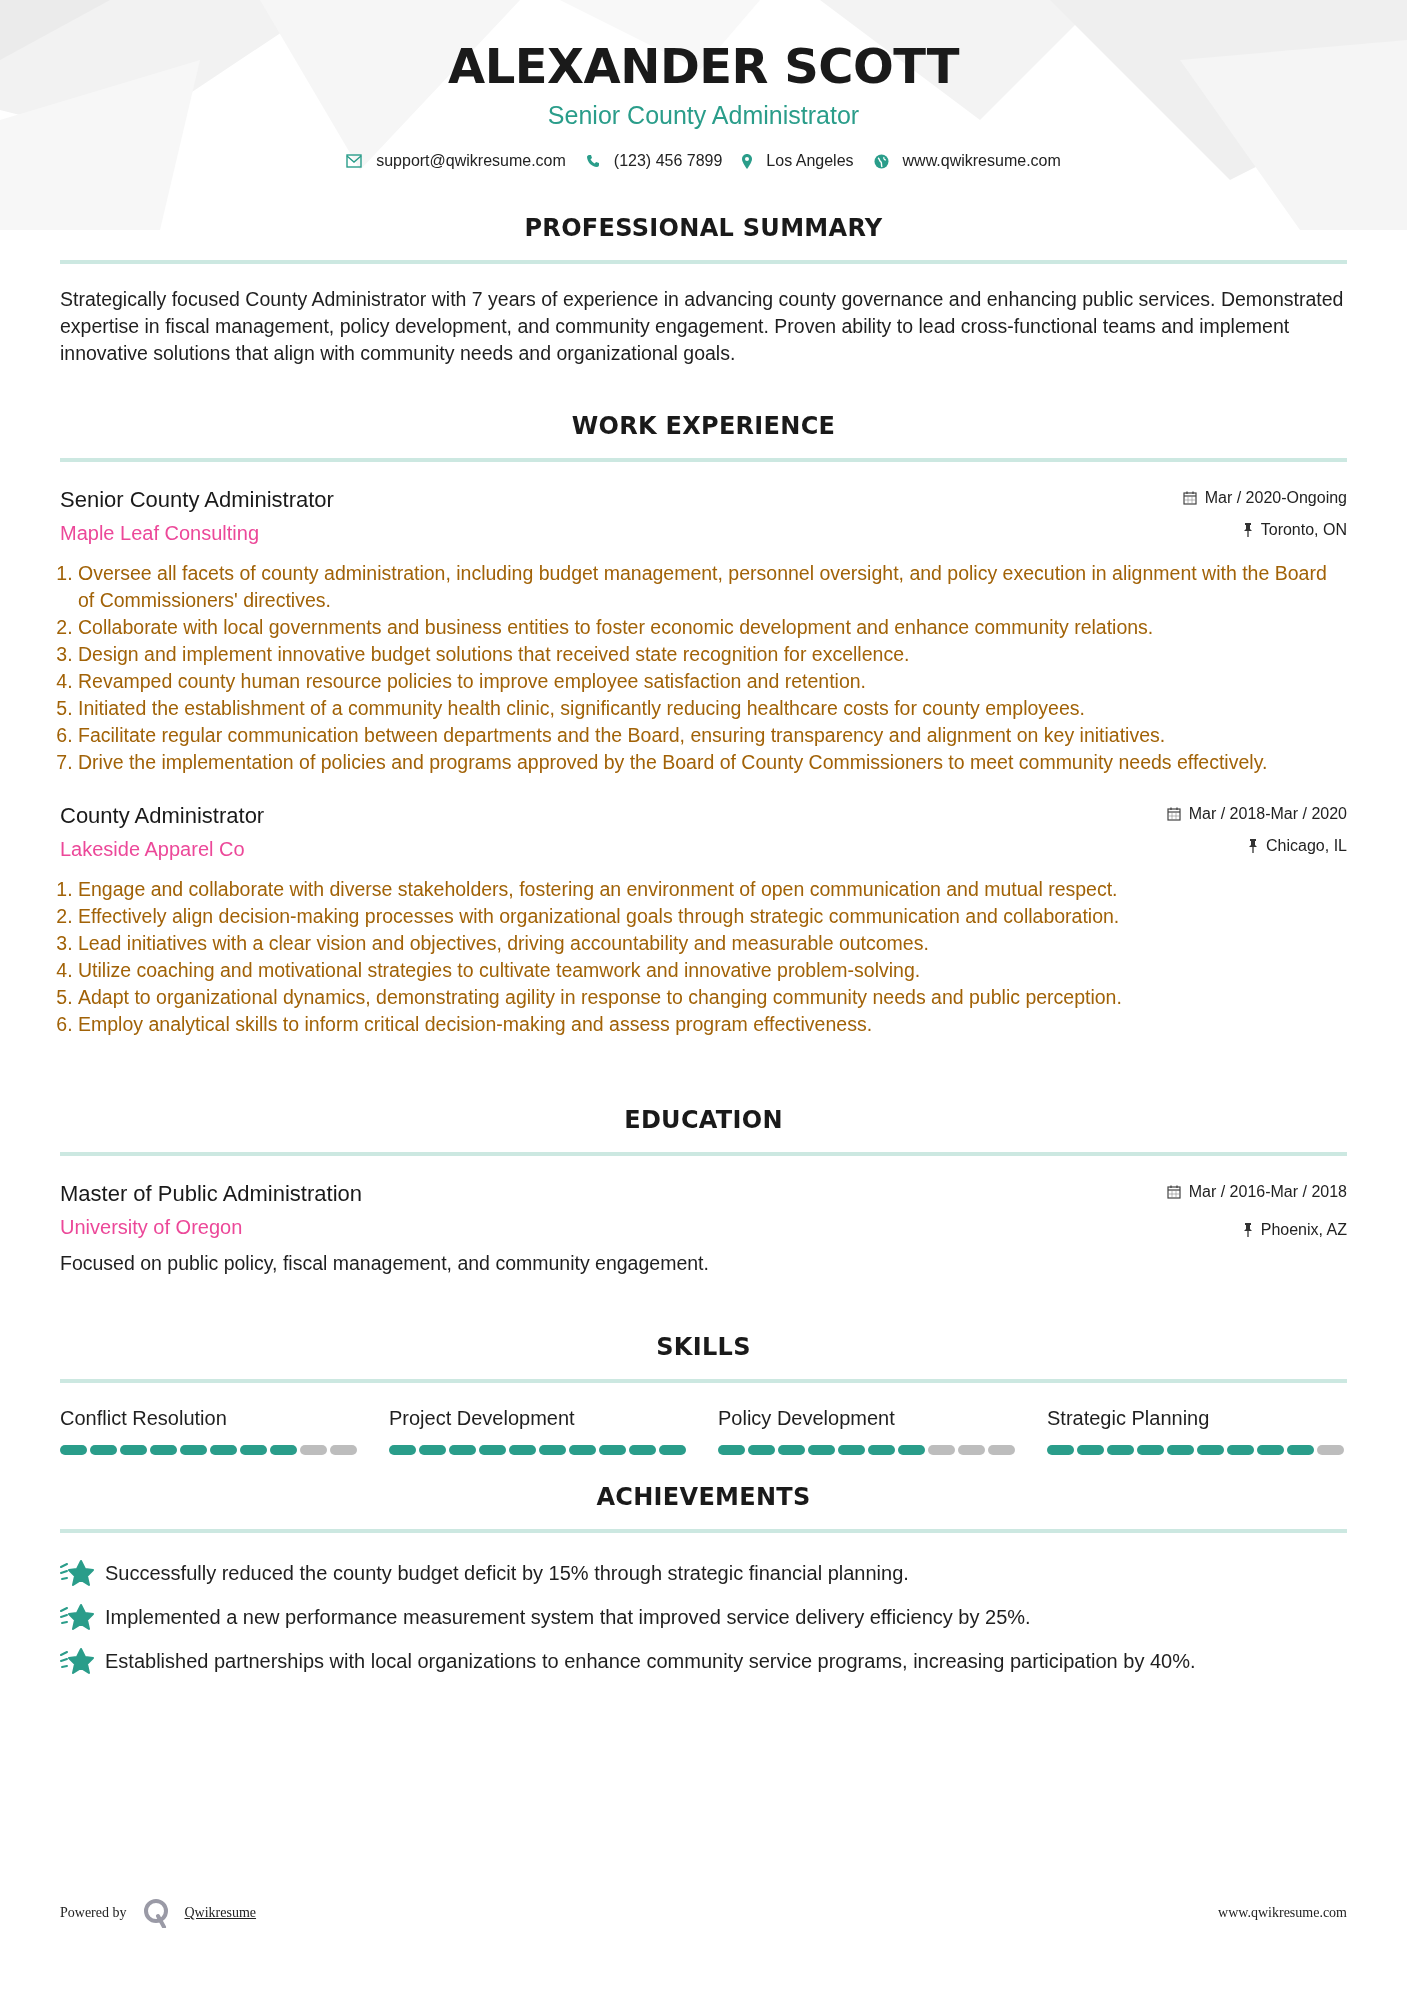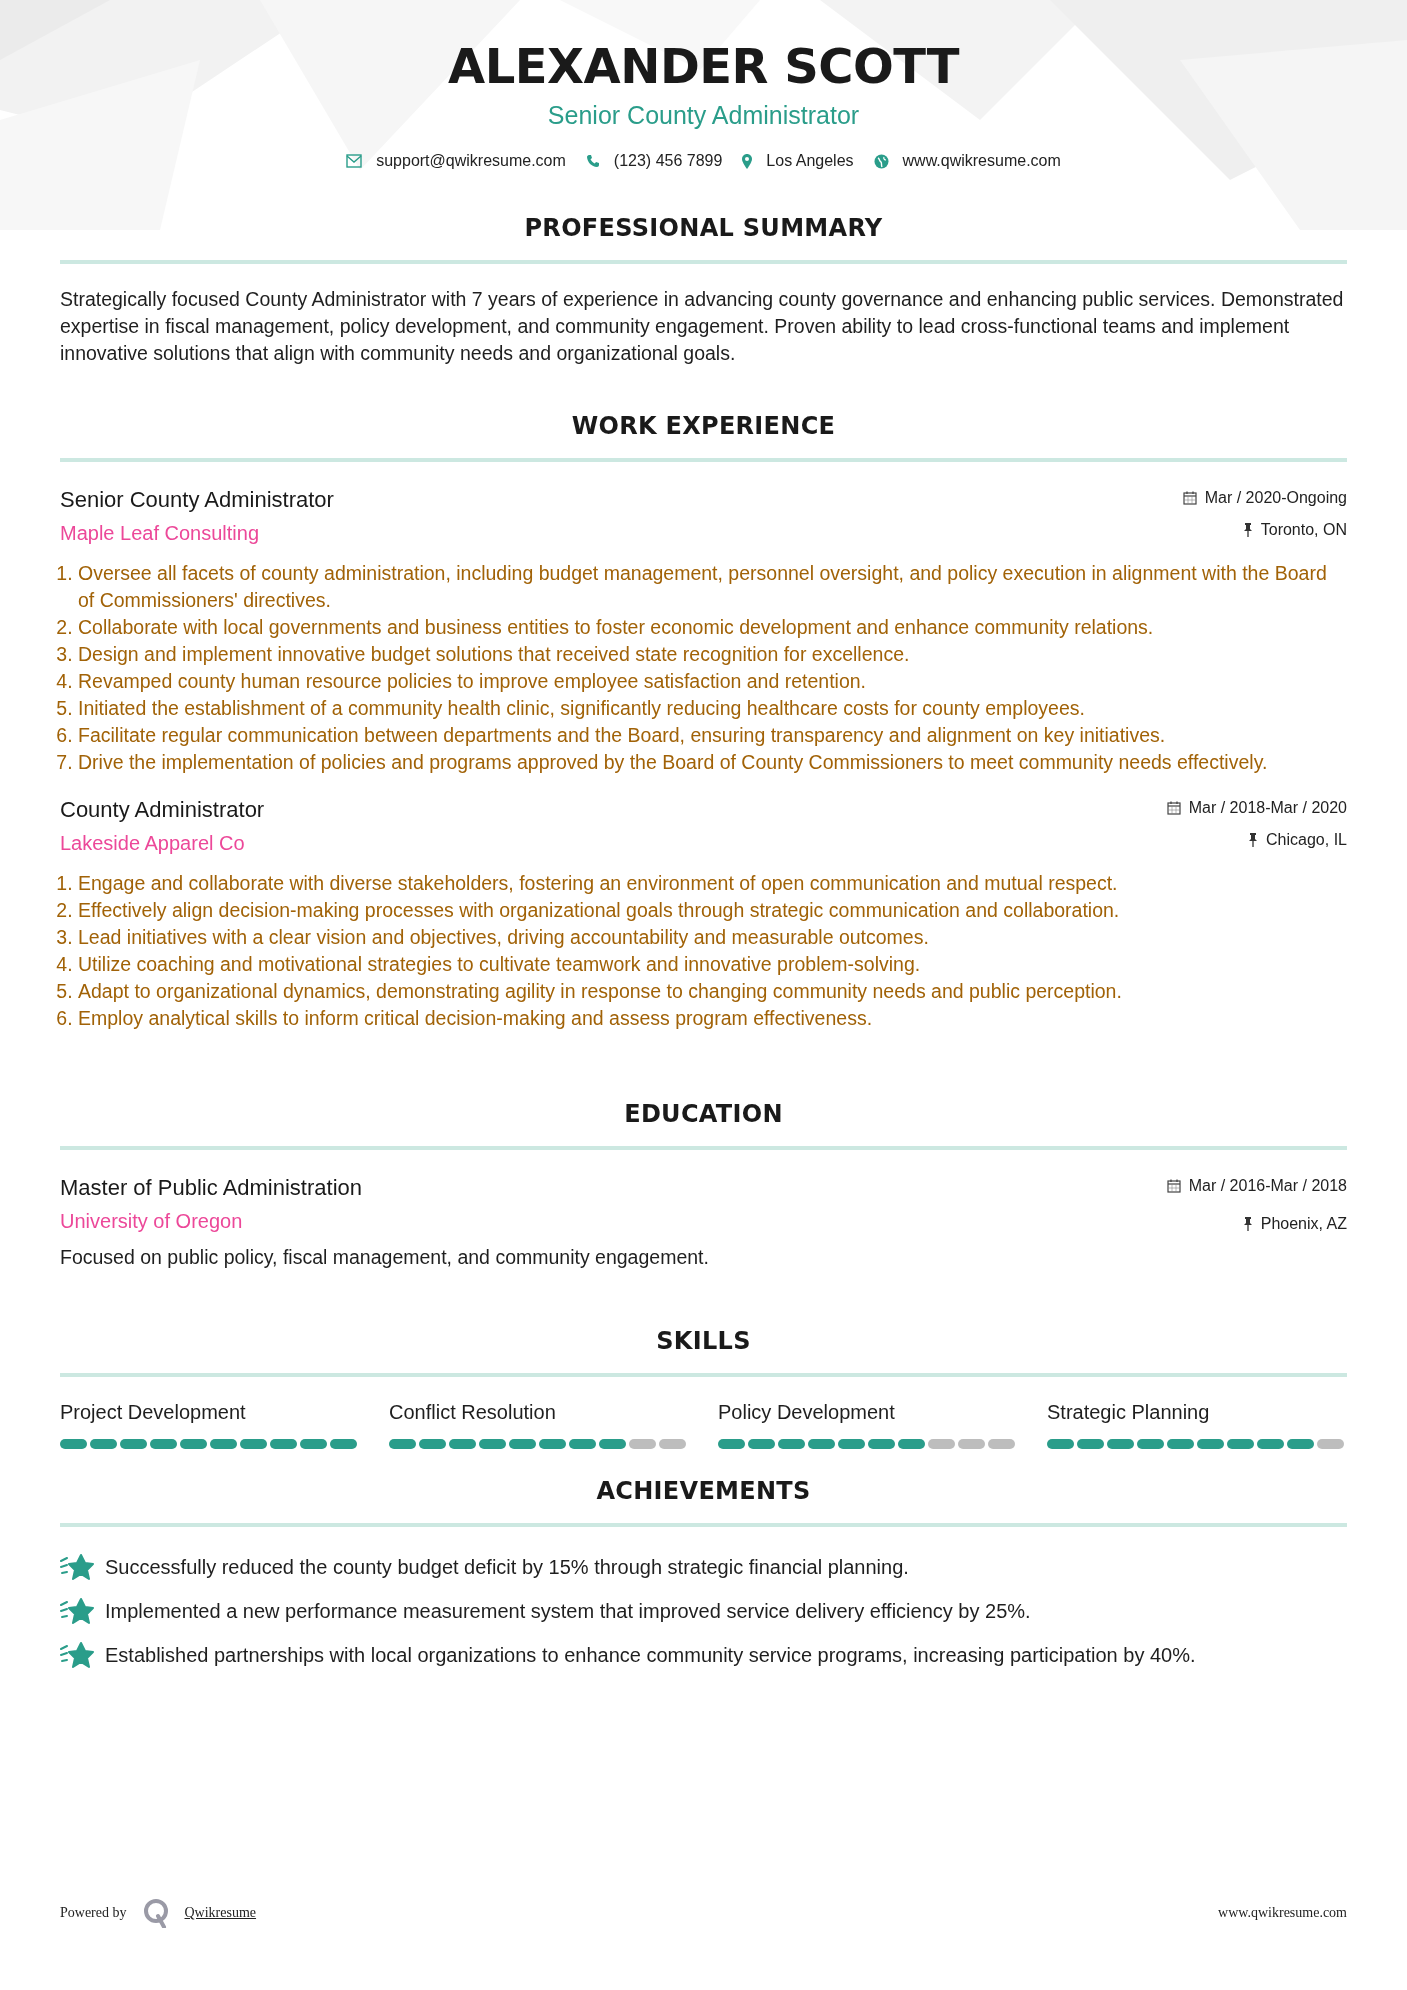--- a/index.html
+++ b/index.html
@@ -164,21 +164,21 @@
           <li>Oversee all facets of county administration, including budget management, personnel oversight, and policy execution in alignment with the Board of Commissioners' directives.</li>
           <li>Collaborate with local governments and business entities to foster economic development and enhance community relations.</li>
           <li>Design and implement innovative budget solutions that received state recognition for excellence.</li>
           <li>Revamped county human resource policies to improve employee satisfaction and retention.</li>
           <li>Initiated the establishment of a community health clinic, significantly reducing healthcare costs for county employees.</li>
           <li>Facilitate regular communication between departments and the Board, ensuring transparency and alignment on key initiatives.</li>
           <li>Drive the implementation of policies and programs approved by the Board of County Commissioners to meet community needs effectively.</li>
         </ol>
       </div>
 
-      <div class="job" style="margin-top:20px;">
+      <div class="job" style="margin-top:26px;">
         <div class="job-top">
           <div>
             <div class="job-title">County Administrator</div>
             <div class="company">Lakeside Apparel Co</div>
           </div>
           <div class="meta">
             <div class="row">
               <span class="ic">
                 <svg width="14" height="14" viewBox="0 0 14 14">
                     <rect x="1" y="2" width="12" height="11" fill="none" stroke="#444" stroke-width="1.2"></rect>
@@ -253,47 +253,47 @@
         </div>
         <div class="summary" style="margin-top:8px;">Focused on public policy, fiscal management, and community engagement.</div>
       </div>
     </div>
 
     <div style="margin-top:56px;">
       <div class="section-head">SKILLS</div>
       <div class="section-rule"></div>
       <div class="skills">
         <div class="skill">
+          <div class="skill-name">Conflict Resolution</div>
+          <div class="dots">
+              <span class="dot on"></span>
+              <span class="dot on"></span>
+              <span class="dot on"></span>
+              <span class="dot on"></span>
+              <span class="dot on"></span>
+              <span class="dot on"></span>
+              <span class="dot on"></span>
+              <span class="dot on"></span>
+              <span class="dot"></span>
+              <span class="dot"></span>
+            </div>
+        </div>
+        <div class="skill">
           <div class="skill-name">Project Development</div>
           <div class="dots">
               <span class="dot on"></span>
               <span class="dot on"></span>
               <span class="dot on"></span>
               <span class="dot on"></span>
               <span class="dot on"></span>
               <span class="dot on"></span>
               <span class="dot on"></span>
               <span class="dot on"></span>
               <span class="dot on"></span>
               <span class="dot on"></span>
-            </div>
-        </div>
-        <div class="skill">
-          <div class="skill-name">Conflict Resolution</div>
-          <div class="dots">
-              <span class="dot on"></span>
-              <span class="dot on"></span>
-              <span class="dot on"></span>
-              <span class="dot on"></span>
-              <span class="dot on"></span>
-              <span class="dot on"></span>
-              <span class="dot on"></span>
-              <span class="dot on"></span>
-              <span class="dot"></span>
-              <span class="dot"></span>
             </div>
         </div>
         <div class="skill">
           <div class="skill-name">Policy Development</div>
           <div class="dots">
               <span class="dot on"></span>
               <span class="dot on"></span>
               <span class="dot on"></span>
               <span class="dot on"></span>
               <span class="dot on"></span>

